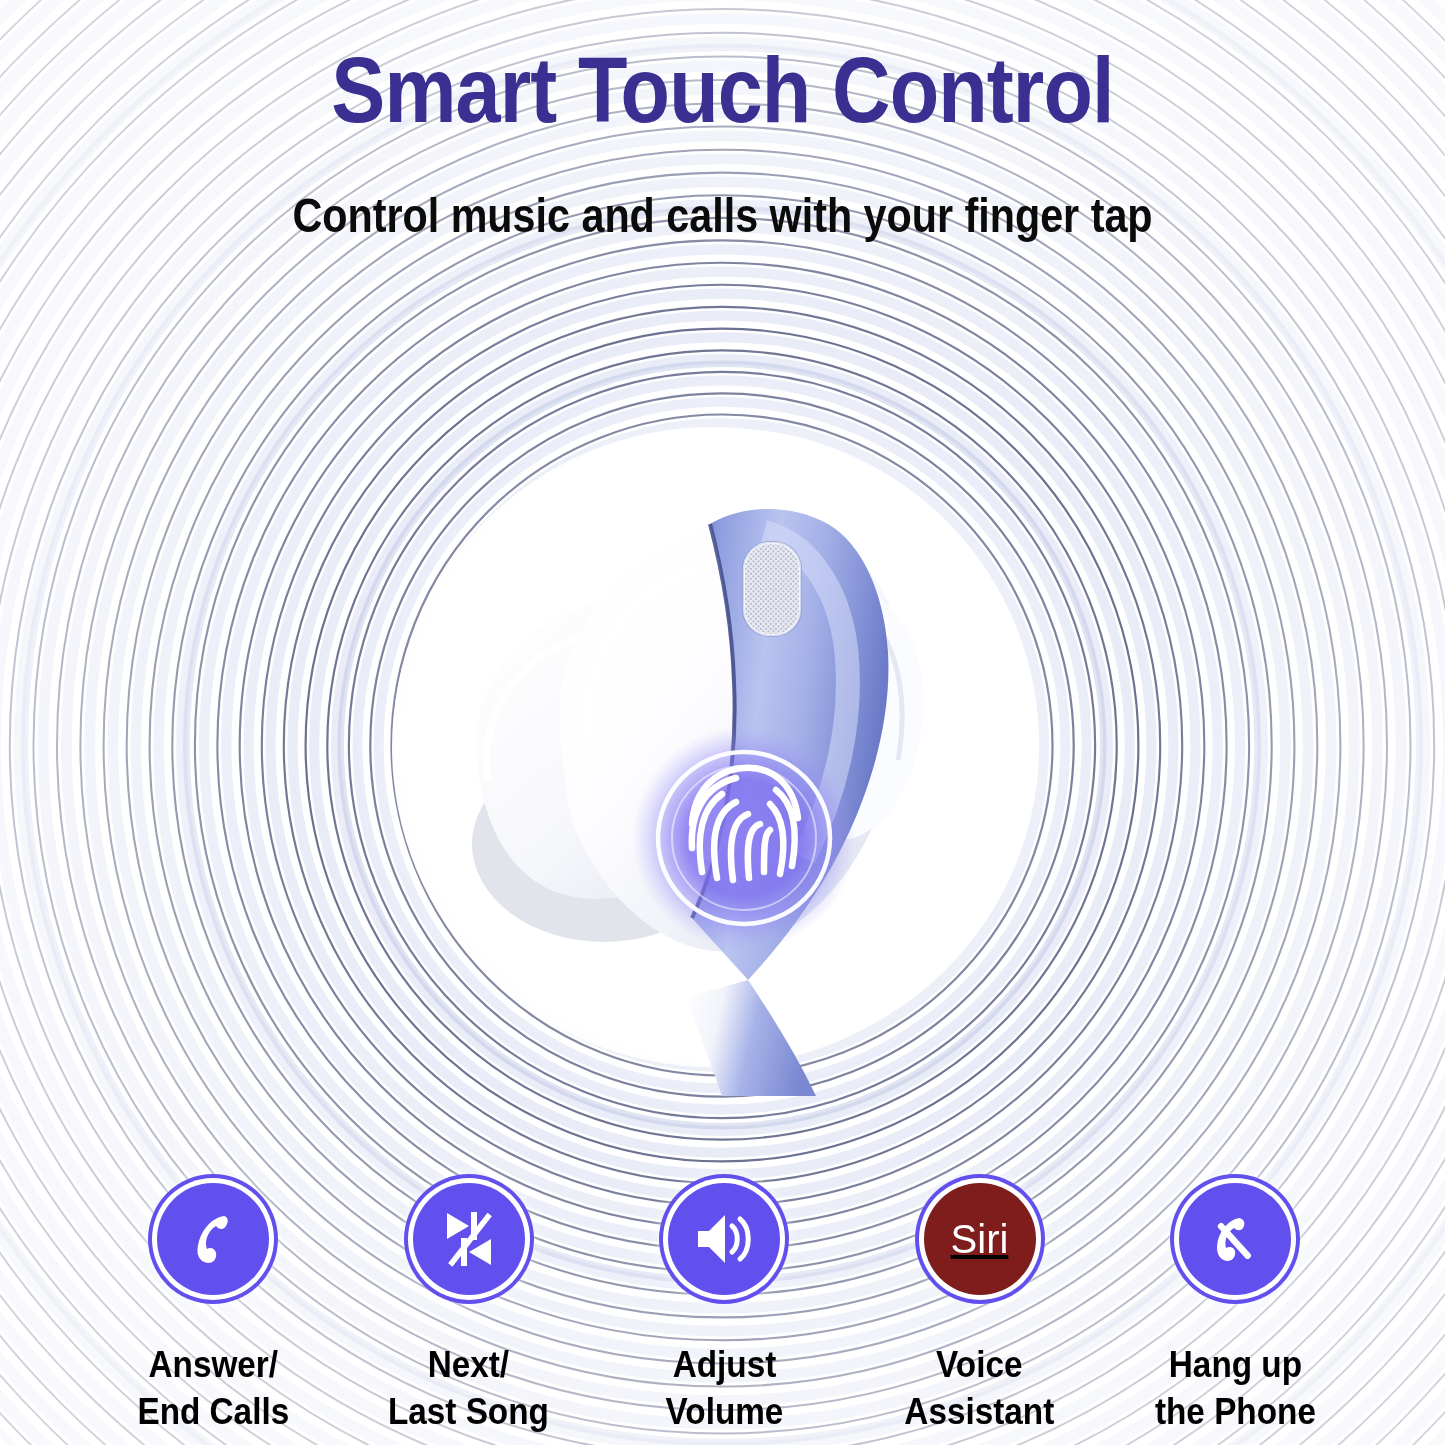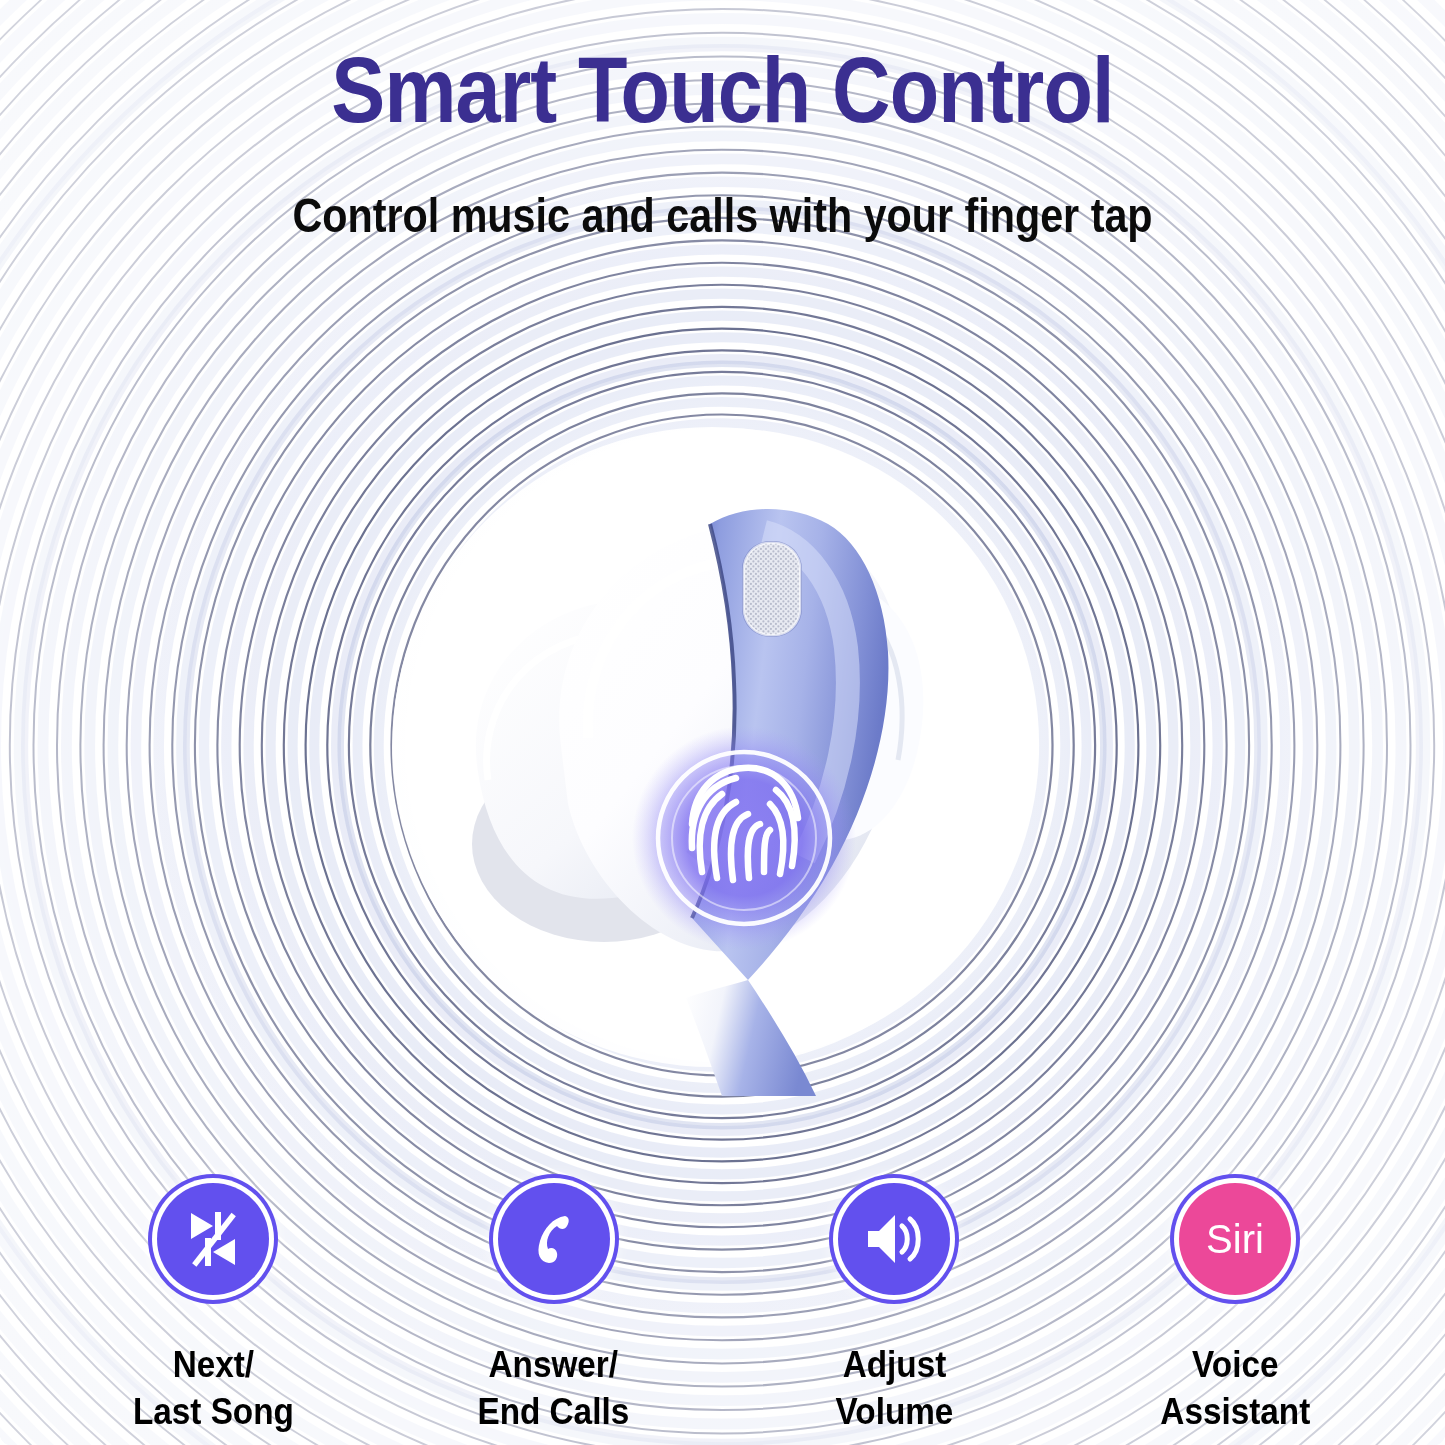--- a/index.html
+++ b/index.html
@@ -374,67 +374,81 @@
 
   <div class="title" style="color: rgb(59, 47, 145);">Smart Touch Control</div>
 
   <div class="subtitle" style="color: rgb(11, 11, 11);">Control music and calls with your finger tap</div>
 
   <div class="features">
 
 
     <div class="feature">
       <div class="badge" style="background: rgb(98, 80, 238); box-shadow: rgb(255, 255, 255) 0px 0px 0px 5px, rgb(98, 80, 238) 0px 0px 0px 9px, rgba(255, 255, 255, 0.95) 0px 0px 16px 6px;">
+        <svg width="60" height="60" viewBox="0 0 60 60">
+          <path d="M 41 7 C 29 9 20 19 16 32 C 12 45 16 53 25 54
+                   C 31 54 34 49 33 44 C 32 39 27 38 24 40
+                   C 21 32 25 22 33 17 C 36 21 41 21 43 17 C 46 12 45 8 41 7 Z" fill="#ffffff"></path>
+        </svg>
+      </div>
+      <div class="flabel">
+        <div>Answer/</div>
+        <div>End Calls</div>
+      </div>
+    </div>
+
+    <div class="feature">
+      <div class="badge" style="background: rgb(98, 80, 238); box-shadow: rgb(255, 255, 255) 0px 0px 0px 5px, rgb(98, 80, 238) 0px 0px 0px 9px, rgba(255, 255, 255, 0.95) 0px 0px 16px 6px;">
         <svg width="64" height="64" viewBox="0 0 64 64">
           <polygon points="10,6 32,19 10,32" fill="#ffffff"></polygon>
           <rect x="34" y="5" width="6" height="28" fill="#ffffff"></rect>
           <rect x="30.5" y="0" width="5.5" height="64" fill="#ffffff" transform="rotate(38 32 32)"></rect>
           <polygon points="54,58 32,45 54,32" fill="#ffffff"></polygon>
           <rect x="24" y="31" width="6" height="28" fill="#ffffff"></rect>
         </svg>
       </div>
       <div class="flabel">
         <div>Next/</div>
         <div>Last Song</div>
       </div>
     </div>
 
     <div class="feature">
       <div class="badge" style="background: rgb(98, 80, 238); box-shadow: rgb(255, 255, 255) 0px 0px 0px 5px, rgb(98, 80, 238) 0px 0px 0px 9px, rgba(255, 255, 255, 0.95) 0px 0px 16px 6px;">
-        <svg width="60" height="60" viewBox="0 0 60 60">
-          <path d="M 41 7 C 29 9 20 19 16 32 C 12 45 16 53 25 54
-                   C 31 54 34 49 33 44 C 32 39 27 38 24 40
-                   C 21 32 25 22 33 17 C 36 21 41 21 43 17 C 46 12 45 8 41 7 Z" fill="#ffffff"></path>
-        </svg>
-      </div>
-      <div class="flabel">
-        <div>Answer/</div>
-        <div>End Calls</div>
-      </div>
-    </div>
-
-    <div class="feature">
-      <div class="badge" style="background: rgb(98, 80, 238); box-shadow: rgb(255, 255, 255) 0px 0px 0px 5px, rgb(98, 80, 238) 0px 0px 0px 9px, rgba(255, 255, 255, 0.95) 0px 0px 16px 6px;">
         <svg width="64" height="58" viewBox="0 0 64 58">
           <path d="M 6 21 L 17 21 L 33 5 L 33 53 L 17 37 L 6 37 Z" fill="#ffffff"></path>
           <path d="M 40 16 C 47 22 47 36 40 42" fill="none" stroke="#ffffff" stroke-width="5" stroke-linecap="round"></path>
           <path d="M 48 9 C 59 18 59 40 48 49" fill="none" stroke="#ffffff" stroke-width="5" stroke-linecap="round"></path>
         </svg>
       </div>
       <div class="flabel">
         <div>Adjust</div>
         <div>Volume</div>
       </div>
     </div>
 
     <div class="feature">
-      <div class="badge" style="background: #ec4899; box-shadow: rgb(255, 255, 255) 0px 0px 0px 5px, rgb(98, 80, 238) 0px 0px 0px 9px, rgba(255, 255, 255, 0.95) 0px 0px 16px 6px;">
+      <div class="badge" style="background: #7f1d1d; box-shadow: rgb(255, 255, 255) 0px 0px 0px 5px, rgb(98, 80, 238) 0px 0px 0px 9px, rgba(255, 255, 255, 0.95) 0px 0px 16px 6px; text-decoration: underline;">
         <span class="badge-text">Siri</span>
       </div>
       <div class="flabel">
         <div>Voice</div>
         <div>Assistant</div>
       </div>
     </div>
 
+    <div class="feature">
+      <div class="badge" style="background: rgb(98, 80, 238); box-shadow: rgb(255, 255, 255) 0px 0px 0px 5px, rgb(98, 80, 238) 0px 0px 0px 9px, rgba(255, 255, 255, 0.95) 0px 0px 16px 6px;">
+        <svg width="60" height="60" viewBox="0 0 60 60">
+          <path d="M 34 9 C 24 11 16 20 13 31 C 10 43 14 51 22 52
+                   C 28 52 31 47 30 42 C 29 38 24 37 21 39
+                   C 19 32 22 23 29 19 C 32 22 36 22 38 19 C 41 14 39 10 34 9 Z" fill="#ffffff"></path>
+          <rect x="25" y="8" width="6.5" height="46" rx="3" fill="#ffffff" transform="rotate(-42 30 30)"></rect>
+        </svg>
+      </div>
+      <div class="flabel">
+        <div>Hang up</div>
+        <div>the Phone</div>
+      </div>
+    </div>
 
   </div>
 </div>
 
 </body></html>

